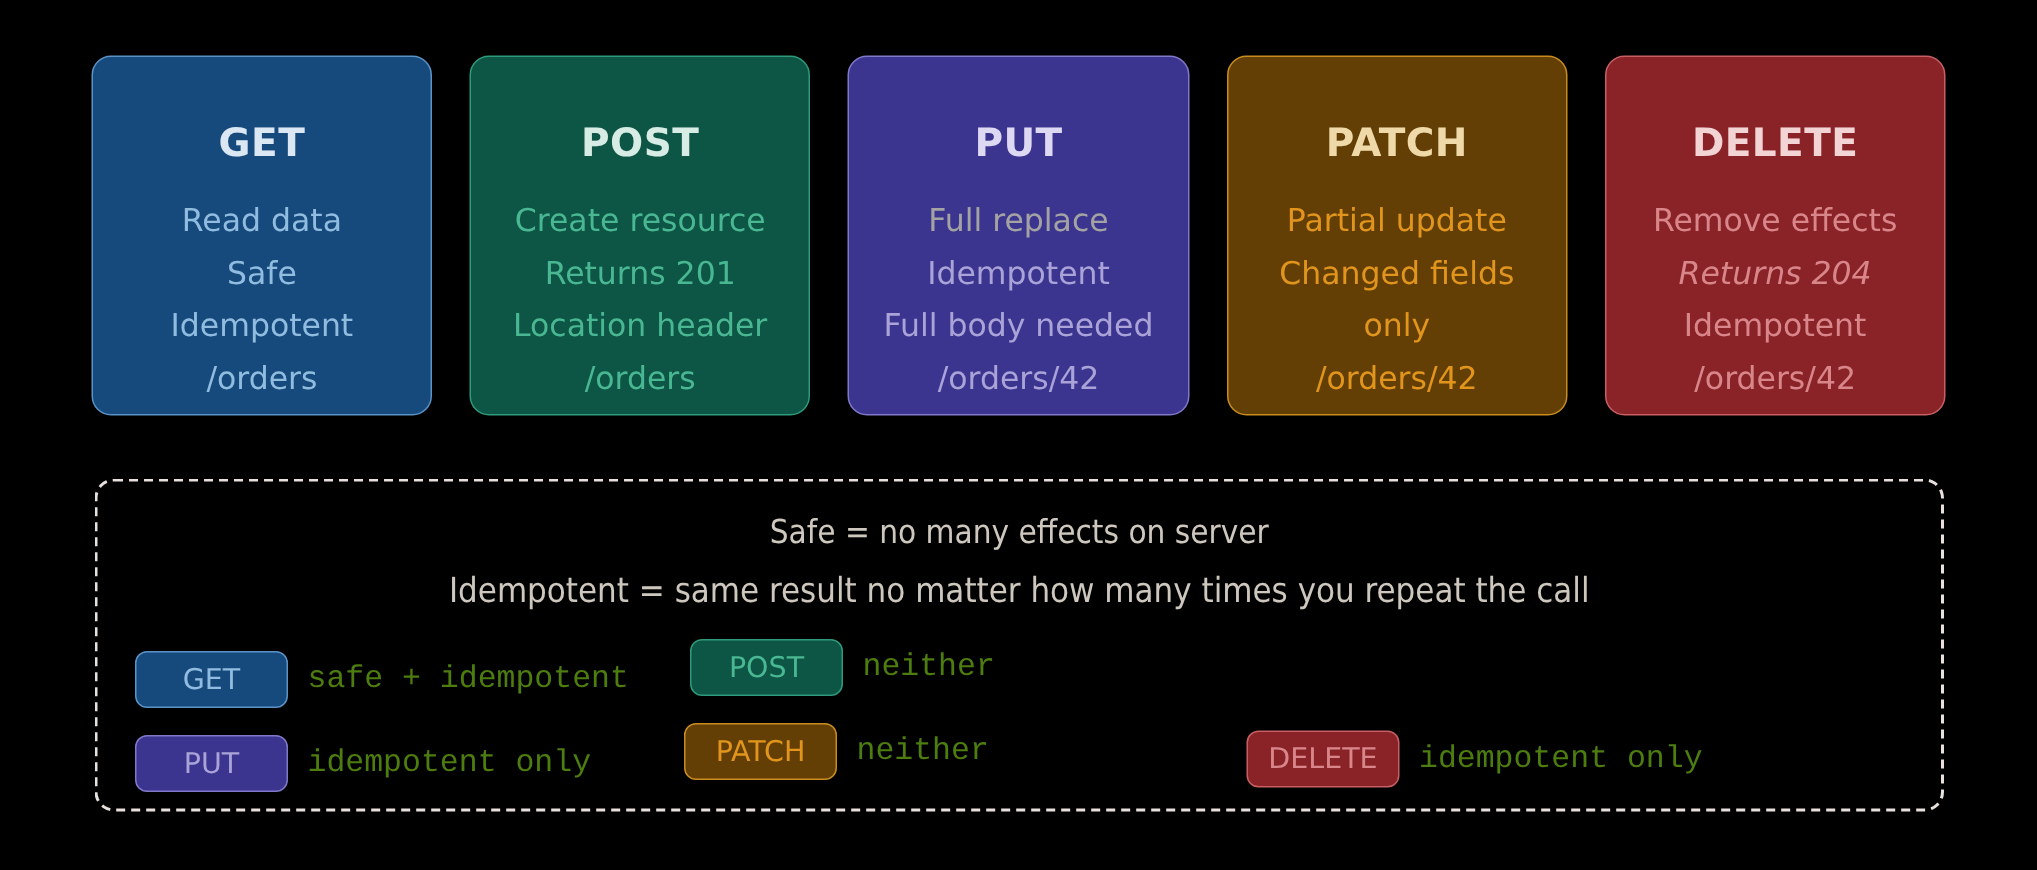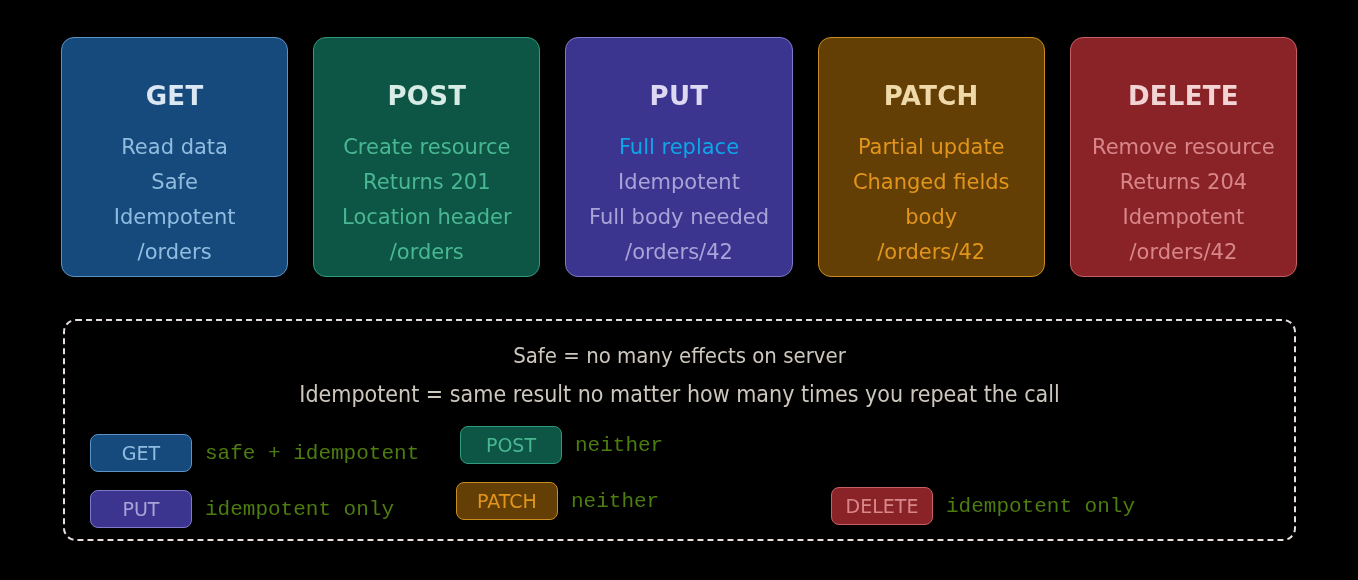--- a/index.html
+++ b/index.html
@@ -148,42 +148,42 @@
       <div class="card-line" style="color: rgb(73, 184, 146);">Create resource</div>
       <div class="card-line" style="color: rgb(73, 184, 146);">Returns 201</div>
       <div class="card-line" style="color: rgb(73, 184, 146);">Location header</div>
       <div class="card-line" style="color: rgb(73, 184, 146);">/orders</div>
     </div>
   </div>
 
   <div class="method-card" id="card-2" style="background: rgb(60, 53, 144); border-color: rgb(128, 121, 201);">
     <div class="card-title" style="color: rgb(222, 217, 242);">PUT</div>
     <div class="card-lines">
-      <div class="card-line" style="color: #0ea5e9;">Full replace</div>
+      <div class="card-line" style="color: #a3a3a3;">Full replace</div>
       <div class="card-line" style="color: rgb(169, 163, 216);">Idempotent</div>
       <div class="card-line" style="color: rgb(169, 163, 216);">Full body needed</div>
       <div class="card-line" style="color: rgb(169, 163, 216);">/orders/42</div>
     </div>
   </div>
 
   <div class="method-card" id="card-3" style="background: rgb(99, 63, 6); border-color: rgb(201, 141, 31);">
     <div class="card-title" style="color: rgb(239, 217, 168);">PATCH</div>
     <div class="card-lines">
       <div class="card-line" style="color: rgb(226, 149, 28);">Partial update</div>
       <div class="card-line" style="color: rgb(226, 149, 28);">Changed fields</div>
-      <div class="card-line" style="color: rgb(226, 149, 28);">body</div>
+      <div class="card-line" style="color: rgb(226, 149, 28);">only</div>
       <div class="card-line" style="color: rgb(226, 149, 28);">/orders/42</div>
     </div>
   </div>
 
   <div class="method-card" id="card-4" style="background: rgb(138, 35, 40); border-color: rgb(200, 95, 99);">
     <div class="card-title" style="color: rgb(243, 212, 212);">DELETE</div>
     <div class="card-lines">
-      <div class="card-line" style="color: rgb(217, 134, 138);">Remove resource</div>
-      <div class="card-line" style="color: rgb(217, 134, 138);">Returns 204</div>
+      <div class="card-line" style="color: rgb(217, 134, 138);">Remove effects</div>
+      <div class="card-line" style="color: rgb(217, 134, 138); font-style: italic;">Returns 204</div>
       <div class="card-line" style="color: rgb(217, 134, 138);">Idempotent</div>
       <div class="card-line" style="color: rgb(217, 134, 138);">/orders/42</div>
     </div>
   </div>
 
 </div>
 
 <div id="legend-panel" style="border-color: rgb(232, 224, 221);">
 
   <div class="legend-note" id="legend-note-safe" style="color: rgb(205, 199, 189);">Safe = no many effects on server</div>

